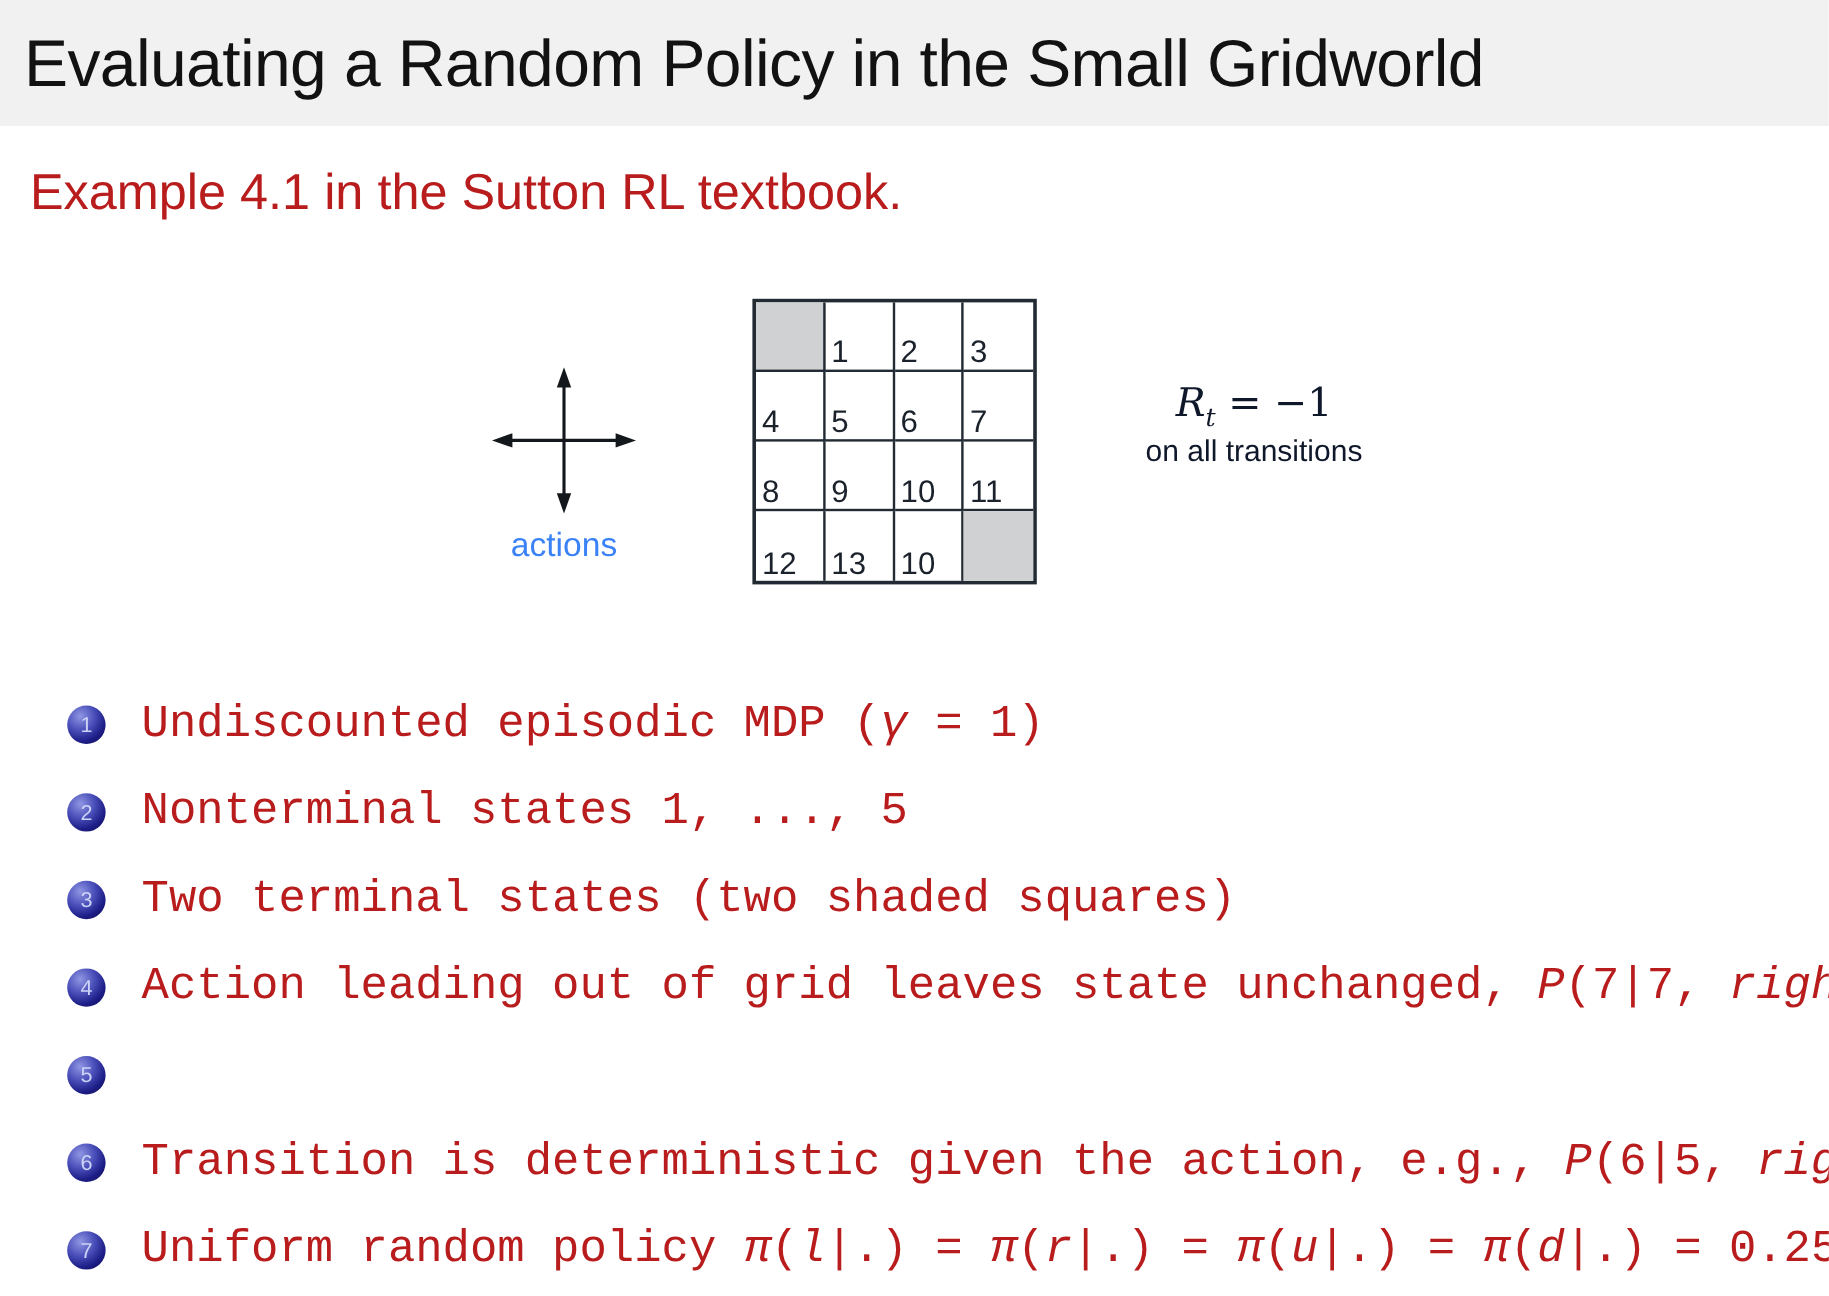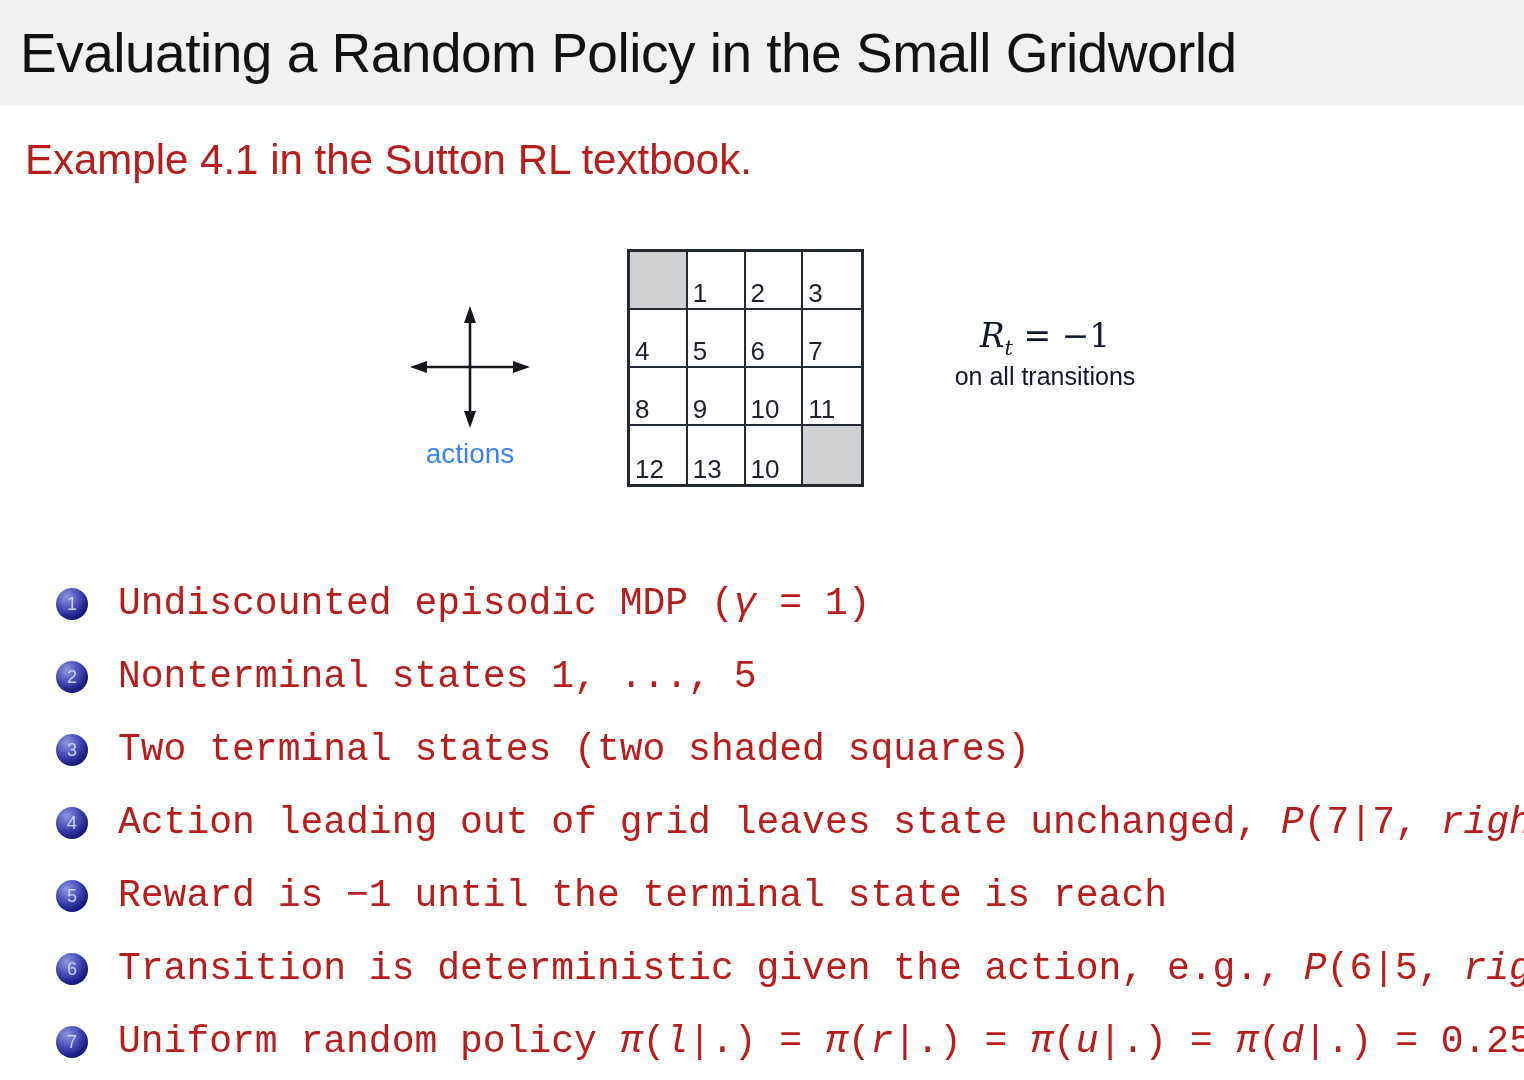--- a/index.html
+++ b/index.html
@@ -183,21 +183,20 @@
     <div class="itext"><span class="t">Two terminal states (two shaded squares)</span></div>
   </div>
 
   <div class="item">
     <div class="badge">4</div>
     <div class="itext"><span class="t">Action leading out of grid leaves state unchanged, </span><span class="mi">P</span><span class="mn">(7|7, </span><span class="mi">right</span><span class="mn">) = 1</span></div>
   </div>
 
   <div class="item">
     <div class="badge">5</div>
-    <div class="itext"><span class="t">Reward is </span><span class="mn">−1</span><span class="t"> until the terminal state is reach</span></div>
   </div>
 
   <div class="item">
     <div class="badge">6</div>
     <div class="itext"><span class="t">Transition is deterministic given the action, e.g., </span><span class="mi">P</span><span class="mn">(6|5, </span><span class="mi">right</span><span class="mn">) = 1</span></div>
   </div>
 
   <div class="item">
     <div class="badge">7</div>
     <div class="itext"><span class="t">Uniform random policy </span><span class="mi">π</span><span class="mn">(</span><span class="mi">l</span><span class="mn">|.) = </span><span class="mi">π</span><span class="mn">(</span><span class="mi">r</span><span class="mn">|.) = </span><span class="mi">π</span><span class="mn">(</span><span class="mi">u</span><span class="mn">|.) = </span><span class="mi">π</span><span class="mn">(</span><span class="mi">d</span><span class="mn">|.) = 0.25</span></div>

